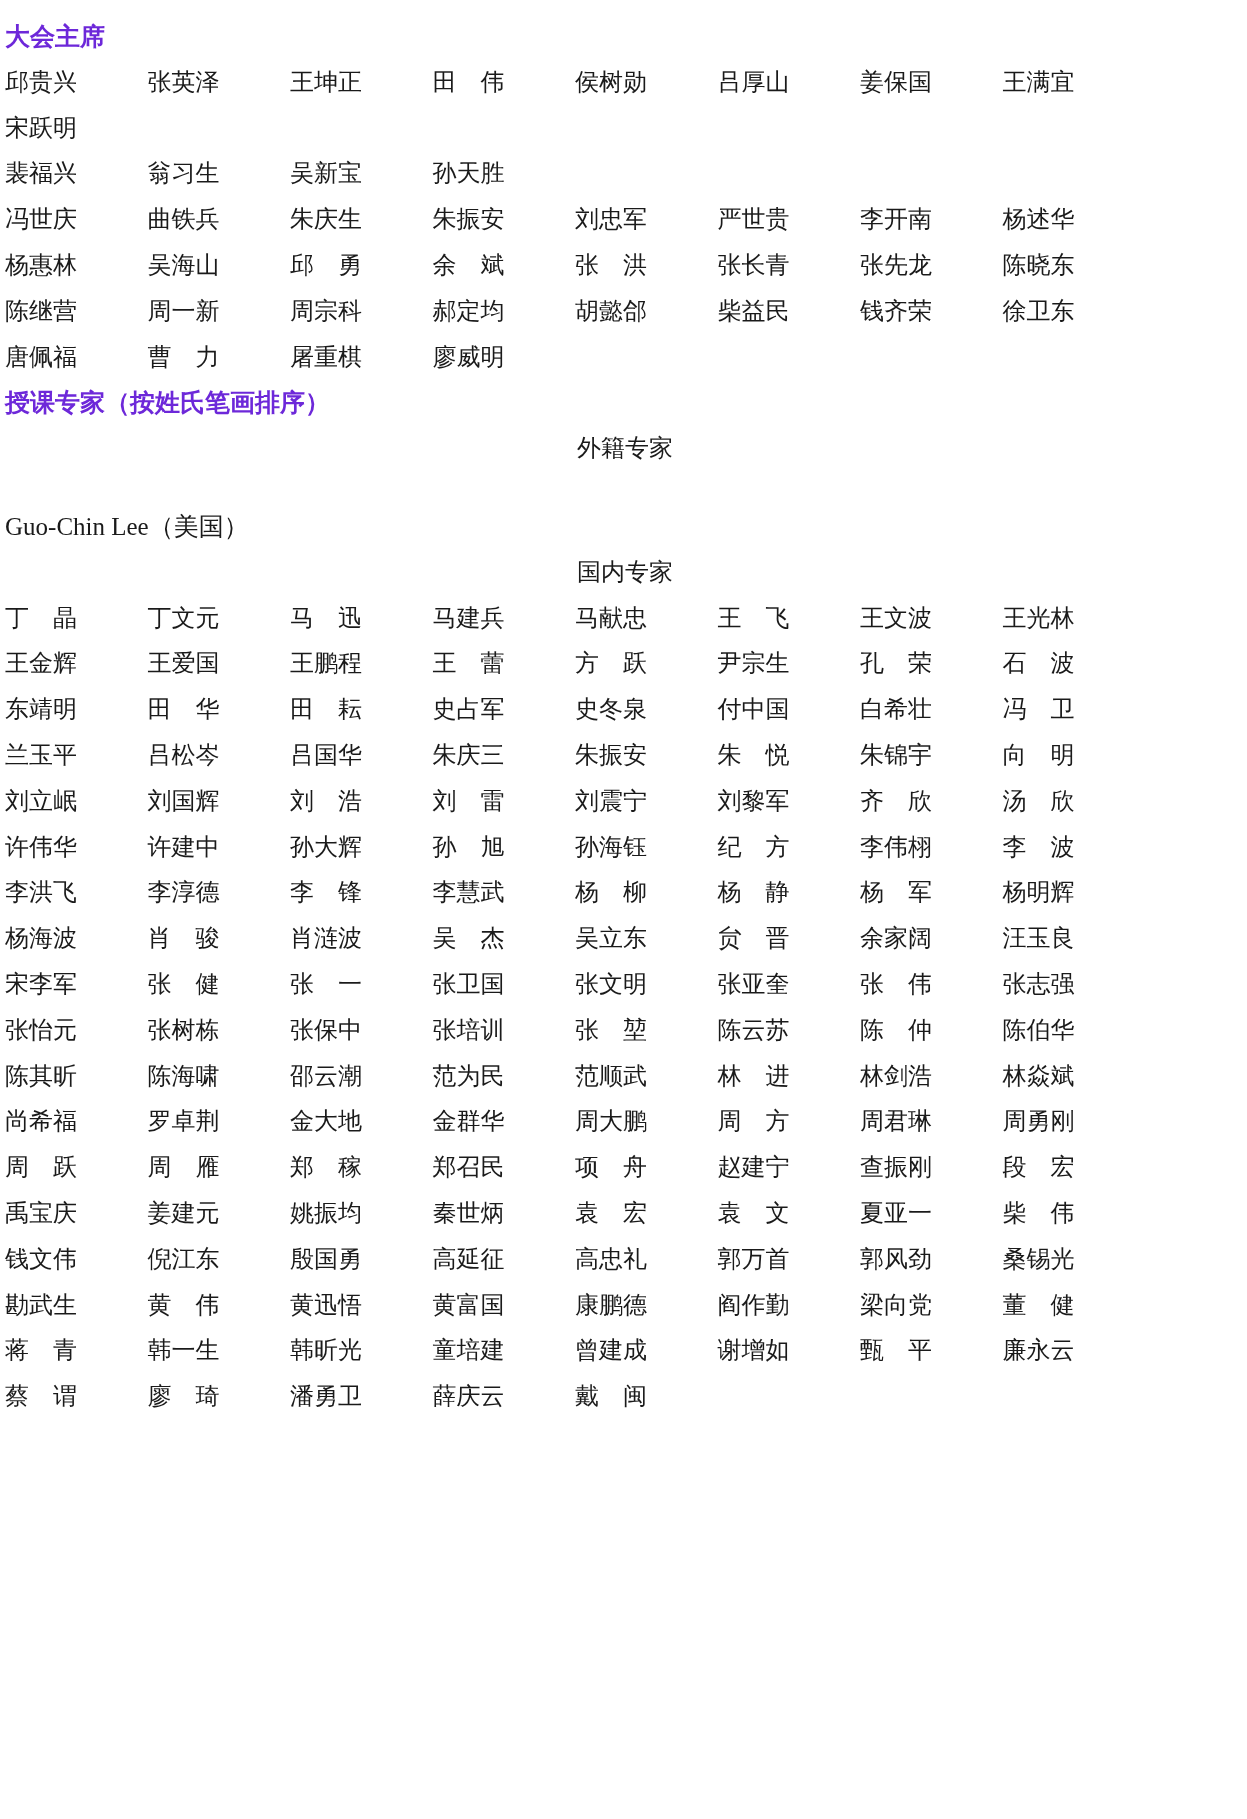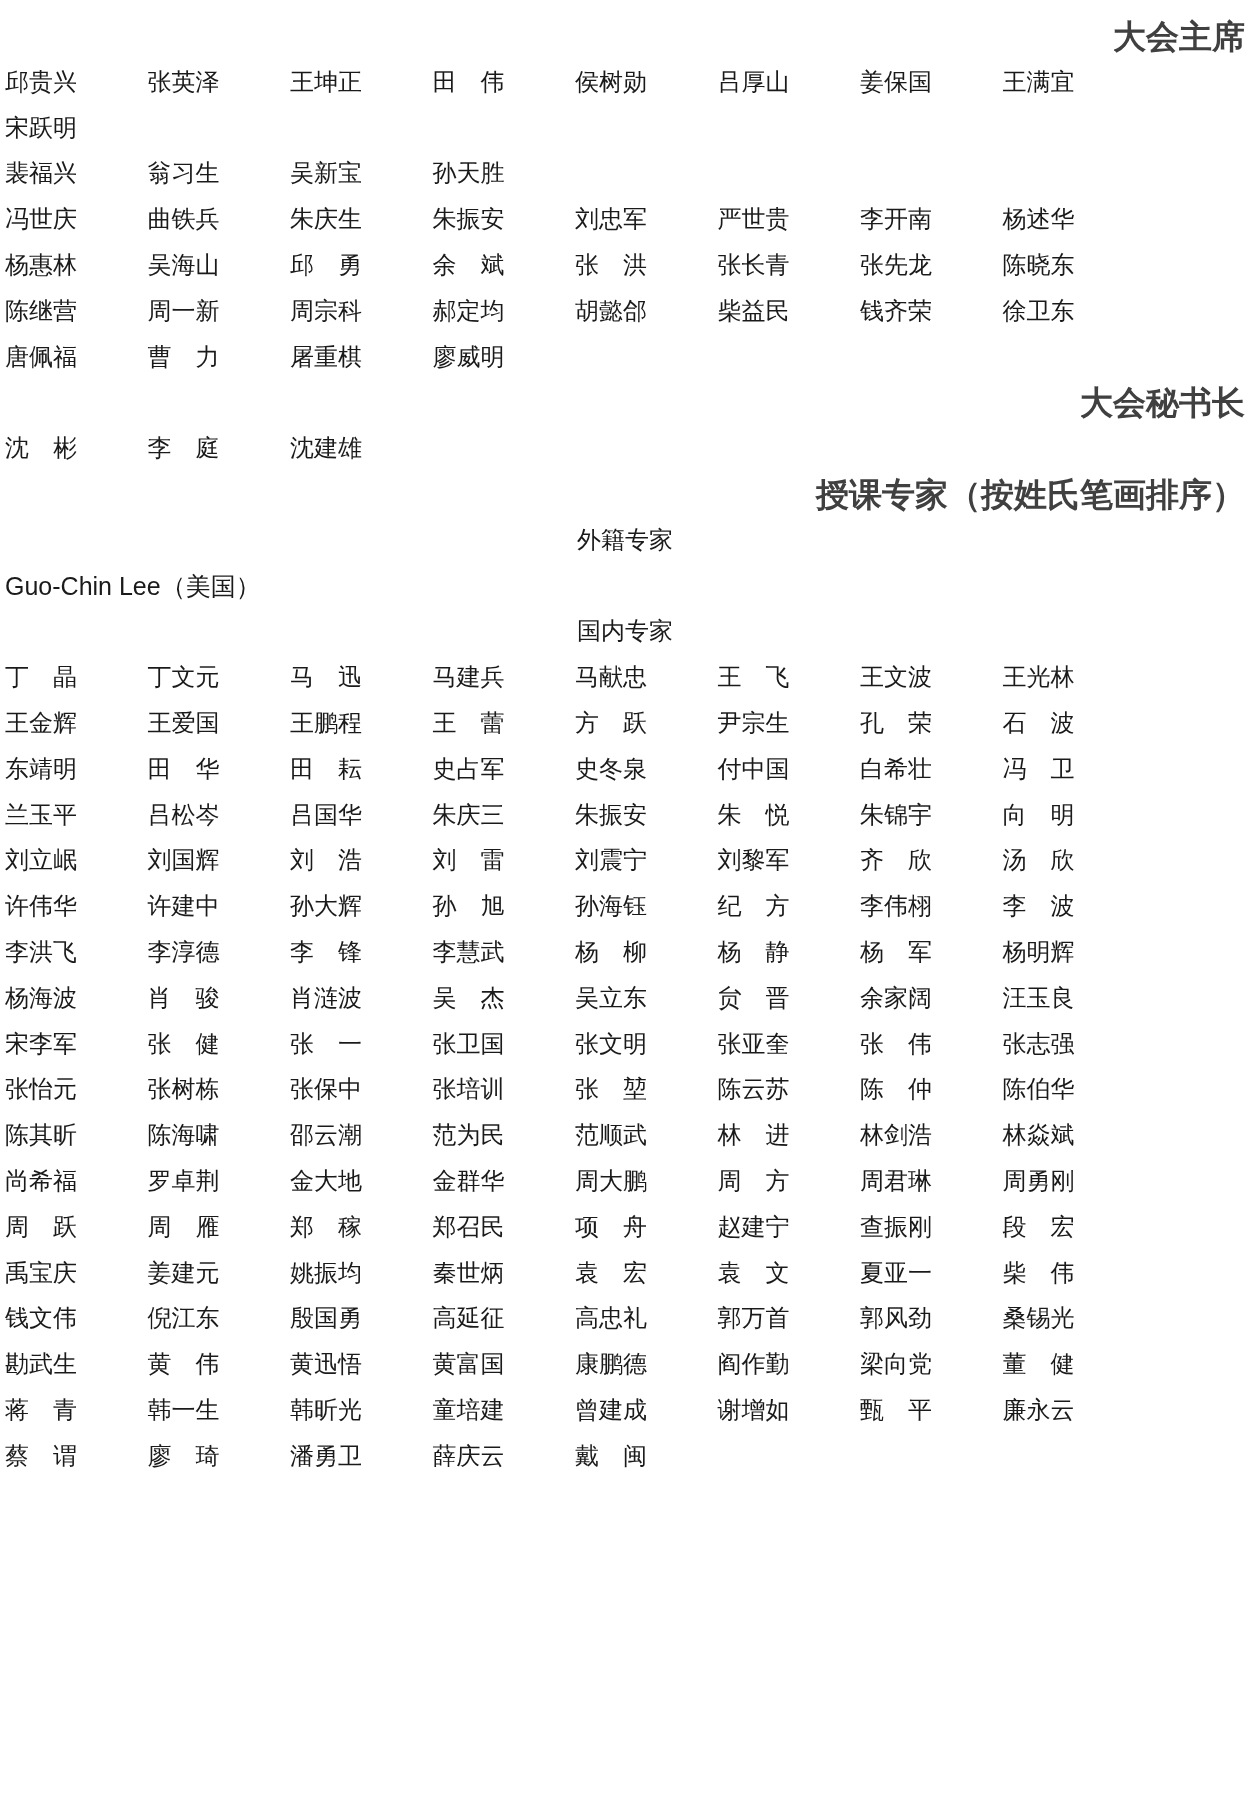--- a/index.html
+++ b/index.html
@@ -22,23 +22,22 @@
       width: 1240px;
     }
     .row {
       height: 45.8px;
       line-height: 45.8px;
       white-space: nowrap;
       position: relative;
     }
     .heading {
       font-weight: bold;
-      font-size: 33px;
-      color: #404040;
-      text-align: right;
+      font-size: 25px;
+      color: #6d28d9;
     }
     .sub {
       font-size: 24px;
       text-align: center;
     }
     .grid {
       display: grid;
       grid-template-columns: repeat(8, 142.5px);
     }
     .name {
@@ -46,22 +45,23 @@
       height: 45.8px;
       line-height: 45.8px;
       white-space: nowrap;
       letter-spacing: 0;
     }
     .foreign {
       display: grid;
       grid-template-columns: 498px 498px;
     }
     .foreign .name {
-      font-family: Liberation Sans, sans-serif;
+      font-family: Liberation Serif, serif;
       font-size: 25px;
+      margin-top: 32px;
     }
   </style>
 </head>
 <body>
 
 <div id="page">
   <div>
     <div class="row heading">大会主席</div>
     <div class="grid">
         <div class="name">邱贵兴</div>
@@ -111,28 +111,20 @@
         <div class="name">柴益民</div>
         <div class="name">钱齐荣</div>
         <div class="name">徐卫东</div>
         <div class="name">唐佩福</div>
         <div class="name">曹　力</div>
         <div class="name">屠重棋</div>
         <div class="name">廖威明</div>
       </div>
   </div>
 
-  <div>
-    <div class="row heading">大会秘书长</div>
-    <div class="grid">
-        <div class="name">沈　彬</div>
-        <div class="name">李　庭</div>
-        <div class="name">沈建雄</div>
-      </div>
-  </div>
 
   <div>
     <div class="row heading">授课专家（按姓氏笔画排序）</div>
     <div class="row sub">外籍专家</div>
     <div class="foreign">
         <div class="name">Guo-Chin Lee（美国）</div>
       </div>
     <div class="row sub">国内专家</div>
     <div class="grid">
         <div class="name">丁　晶</div>

